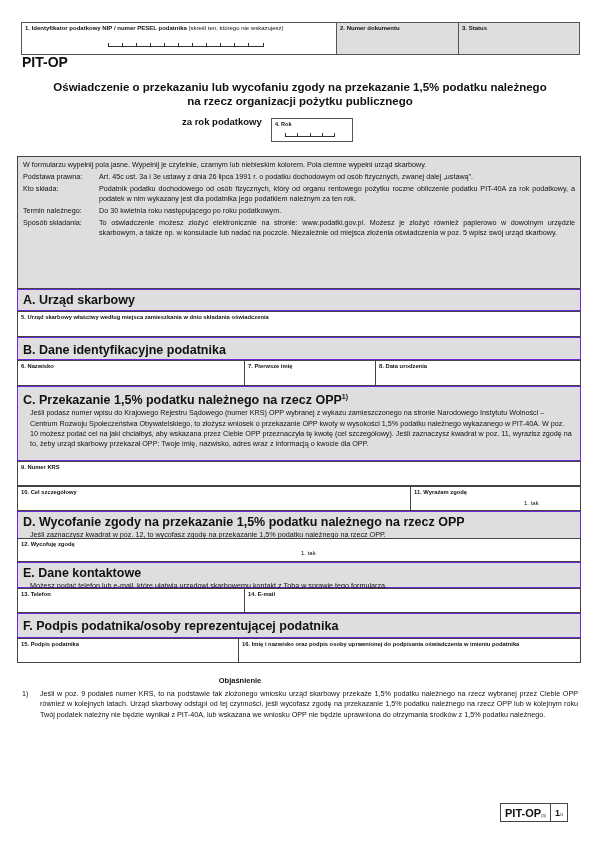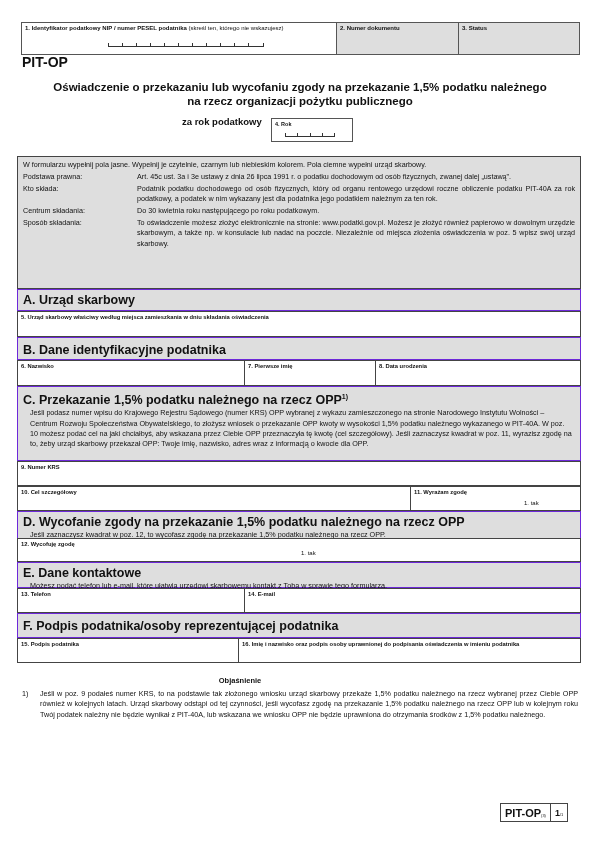--- a/index.html
+++ b/index.html
@@ -20,21 +20,21 @@
   .title-main { position: absolute; left: 0; width: 600px; top: 80px; text-align: center; font-size: 11.5px; font-weight: bold; line-height: 14px; }
 
   .year-label { position: absolute; left: 182px; top: 116px; font-size: 9.5px; font-weight: bold; }
   .year-box { position: absolute; left: 271px; top: 118px; width: 82px; height: 24px; border: 1px solid #555; }
   .year-box .ticks { left: 13px; width: 50px; bottom: 4px; }
 
   .intro { position: absolute; left: 17px; top: 156px; width: 564px; height: 133px; background: #dedede; border: 1px solid #444; font-size: 7.2px; line-height: 10.4px; padding: 3px 5px; color: #111; }
   .intro p { margin-bottom: 1.5px; text-align: justify; }
   .intro .row { display: flex; margin-bottom: 1.5px; }
   .intro .row .k { width: 76px; flex: none; }
-  .intro .row .v { flex: 1; text-align: justify; margin-left: 38px; }
+  .intro .row .v { flex: 1; text-align: justify; }
 
   .sec { position: absolute; left: 17px; width: 564px; background: #dedede; border: 1px solid #6d28d9; }
   .sec-title { font-size: 12.5px; font-weight: bold; padding: 2px 5px 0; line-height: 16px; }
   .sec-title sup { font-size: 7px; }
   .sec-desc { font-size: 7.2px; line-height: 10.4px; padding: 0 8px 2px 12px; }
 
   .field { position: absolute; background: #fff; border: 1px solid #444; }
   .field .lbl { font-size: 5.8px; }
   .opt { position: absolute; font-size: 6px; }
 
@@ -95,24 +95,24 @@
 </div>
 
 <div class="intro">
   <p>W formularzu wypełnij pola jasne. Wypełnij je czytelnie, czarnym lub niebieskim kolorem. Pola ciemne wypełni urząd skarbowy.</p>
   <div class="row">
       <div class="k">Podstawa prawna:</div>
       <div class="v">Art. 45c ust. 3a i 3e ustawy z dnia 26 lipca 1991 r. o podatku dochodowym od osób fizycznych, zwanej dalej „ustawą”.</div>
     </div>
   <div class="row">
       <div class="k">Kto składa:</div>
-      <div class="v">Podatnik podatku dochodowego od osób fizycznych, który od organu rentowego urzędowi roczne obliczenie podatku PIT-40A za rok podatkowy, a podatek w nim wykazany jest dla podatnika jego podatkiem należnym za ten rok.</div>
+      <div class="v">Podatnik podatku dochodowego od osób fizycznych, który od organu rentowego pożytku roczne obliczenie podatku PIT-40A za rok podatkowy, a podatek w nim wykazany jest dla podatnika jego podatkiem należnym za ten rok.</div>
     </div>
   <div class="row">
-      <div class="k">Centrum składania:</div>
+      <div class="k">Termin należnego:</div>
       <div class="v">Do 30 kwietnia roku następującego po roku podatkowym.</div>
     </div>
   <div class="row">
       <div class="k">Sposób składania:</div>
       <div class="v">To oświadczenie możesz złożyć elektronicznie na stronie: www.podatki.gov.pl. Możesz je złożyć również papierowo w dowolnym urzędzie skarbowym, a także np. w konsulacie lub nadać na poczcie. Niezależnie od miejsca złożenia oświadczenia w poz. 5 wpisz swój urząd skarbowy.</div>
     </div>
 </div>
 
 <div class="sec" style="top:289px;height:22px;">
   <div class="sec-title">A. Urząd skarbowy</div>

